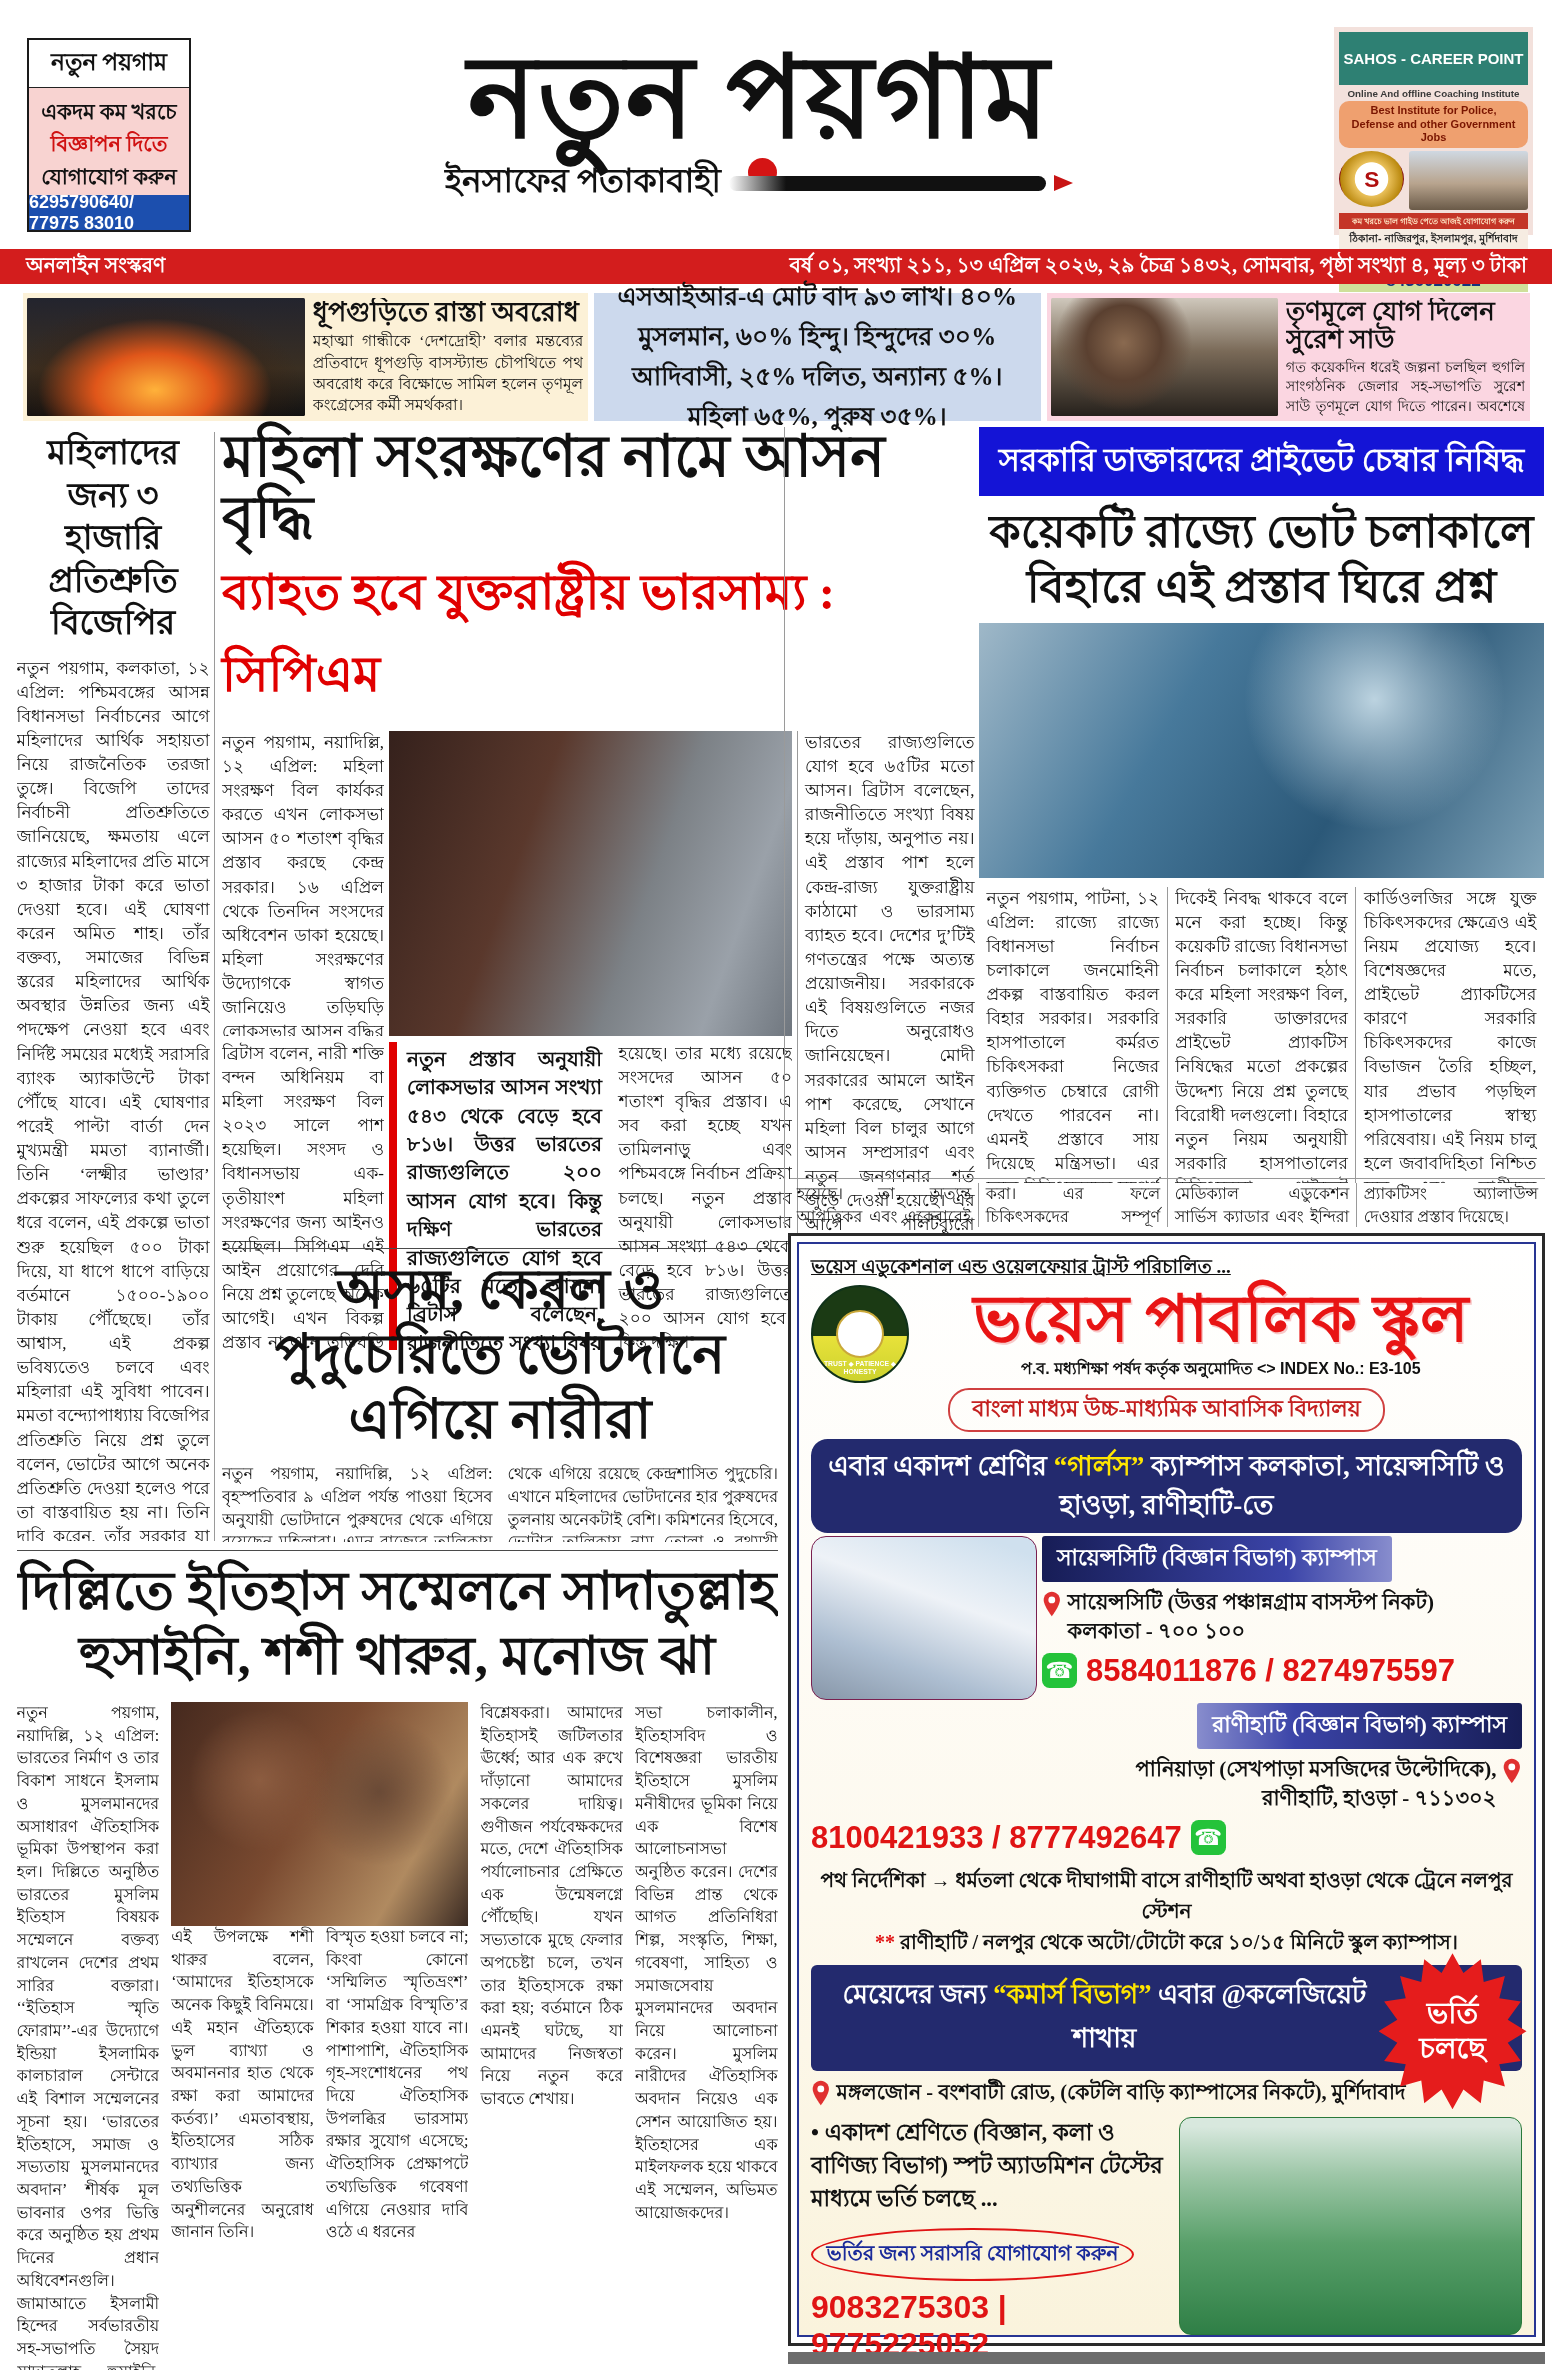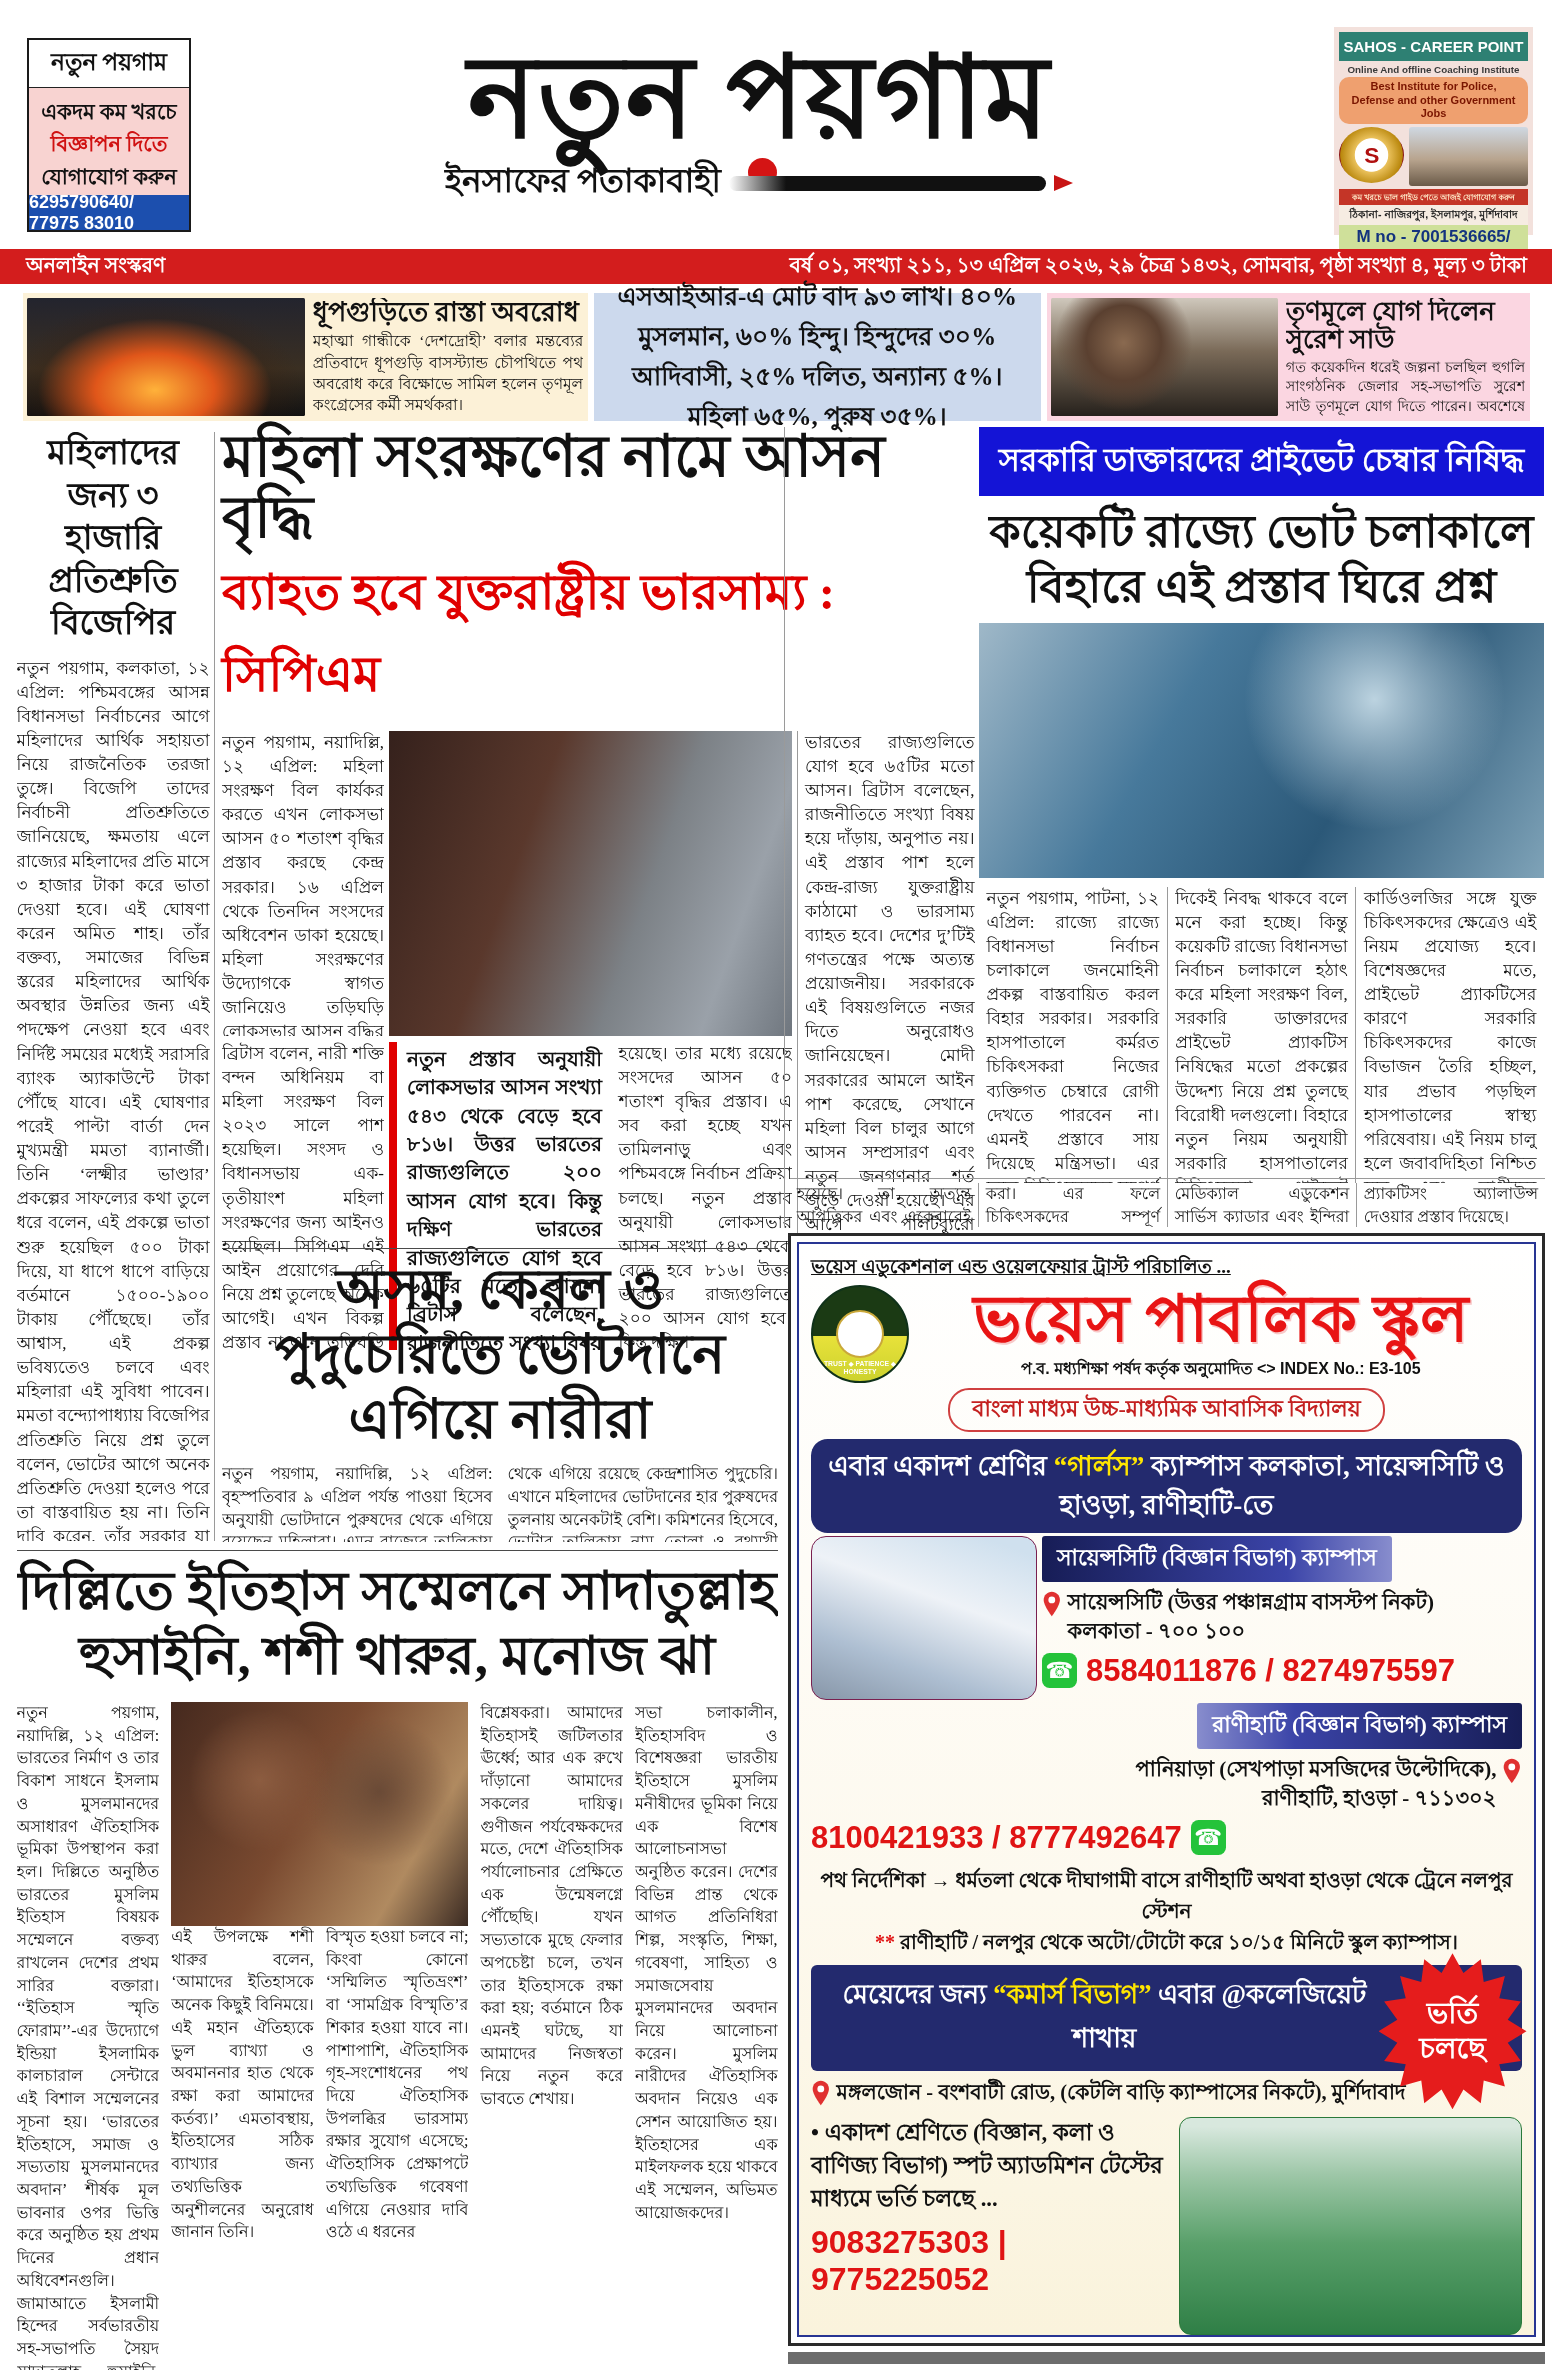--- a/index.html
+++ b/index.html
@@ -19,21 +19,21 @@
 
   #masthead{left:204px;top:39px;width:1110px;text-align:center;}
   .mh-title{font-size:115px;font-weight:bold;line-height:1.05;letter-spacing:1.5px;color:#101010;}
   .mh-dot{position:absolute;left:49%;top:119px;width:29px;height:29px;border-radius:50%;background:#d41414;}
   .mh-tagrow{display:flex;align-items:center;justify-content:center;gap:8px;margin-top:-4.5px;}
   .mh-tag{font-weight:bold;font-size:33px;}
   .mh-pen{width:317px;height:15px;background:linear-gradient(90deg,#fff, #111 18%, #111 96%);border-radius:7.6px;position:relative;}
   .mh-nib{width:0;height:0;border-top:8.3px solid transparent;border-bottom:8.3px solid transparent;border-left:19.6px solid #c81414;}
 
   #sahos{left:1334px;top:27px;width:199px;height:208px;background:#f3e1dc;padding:5.3px;font-family:"Liberation Sans","DejaVu Sans",sans-serif;box-sizing:border-box;}
-  .sa-title{background:#2e8073;color:#fff;font-weight:bold;font-size:15px;text-align:center;padding:6px 0;}
+  .sa-title{background:#2e8073;color:#fff;font-weight:bold;font-size:15px;text-align:center;padding:18px 0;}
   .sa-sub{font-weight:bold;font-size:9.8px;text-align:center;color:#3a3a3a;margin:2.3px 0;}
   .sa-high{background:#efa06f;color:#7a1500;font-weight:bold;font-size:11px;border-radius:10px;padding:3px 12px;text-align:center;line-height:1.25;}
   .sa-mid{display:flex;height:59px;margin-top:3px;gap:4.5px;}
   .sa-logo{width:65px;height:56px;border-radius:50%;background:radial-gradient(circle,#fff 38%,#e9c05a 40%,#b8860b 72%,#8a1414 74%);display:flex;align-items:center;justify-content:center;font-weight:bold;color:#b01010;font-size:22.7px;}
   .sa-photo{flex:1;border-radius:3px;}
   .sa-strip{background:#c43527;color:#ffe9c8;font-weight:bold;font-size:8px;text-align:center;padding:1.5px 0;margin-top:3px;}
   .sa-addr{background:#f6ece2;font-weight:bold;font-size:10.6px;color:#222;text-align:center;padding:1.5px 0;}
   .sa-mob{background:#cfe09a;color:#14337e;font-weight:bold;font-size:17px;text-align:center;padding:1.5px 0;}
 
   #datebar{left:0;top:249px;width:1553px;height:35px;background:#d31d1d;color:#fff;display:flex;justify-content:space-between;align-items:center;box-sizing:border-box;padding:0 26px;font-weight:bold;font-size:20.4px;}
@@ -358,20 +358,21 @@
         <svg class="pin" viewBox="0 0 24 32">
             <path d="M12 1C6.5 1 2 5.5 2 11c0 7 10 20 10 20s10-13 10-20C22 5.5 17.5 1 12 1z" fill="#e03030"></path>
             <circle cx="12" cy="11" r="4.2" fill="#fff"></circle>
           </svg>
         <span>মঙ্গলজোন - বংশবাটী রোড, (কেটলি বাড়ি ক্যাম্পাসের নিকটে), মুর্শিদাবাদ</span>
       </div>
 
       <div class="v-midrow">
         <div class="v-midleft">
           <div class="v-bullet">•&nbsp;<span>একাদশ শ্রেণিতে (বিজ্ঞান, কলা ও বাণিজ্য বিভাগ) স্পট অ্যাডমিশন টেস্টের মাধ্যমে ভর্তি চলছে ...</span></div>
+          <div class="v-oval">ভর্তির জন্য সরাসরি যোগাযোগ করুন</div>
           <div class="v-cphones">9083275303  |  9775225052</div>
         </div>
         <div class="v-aerial"></div>
       </div>
 
     </div>
   </div>
   <div class="abs" id="graybar"></div>
 
 </div>

